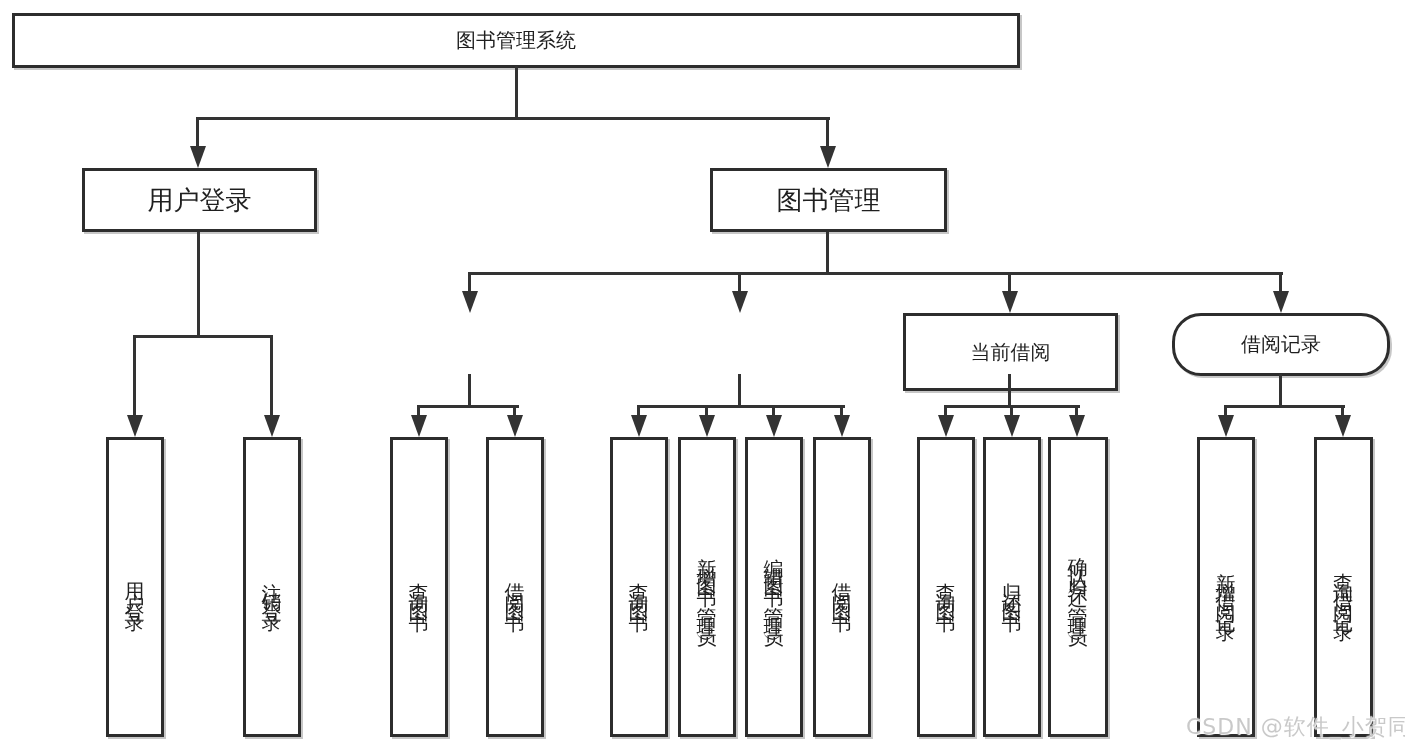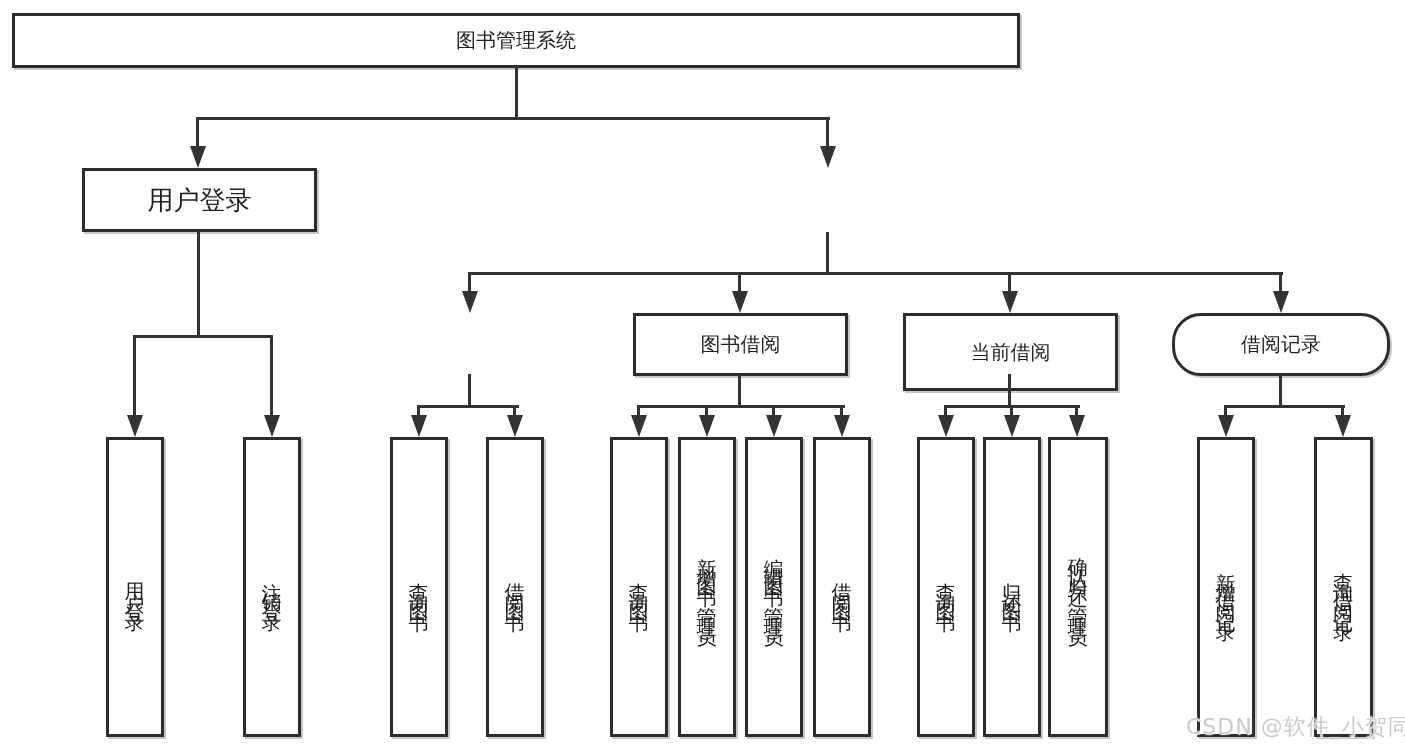--- a/index.html
+++ b/index.html
@@ -38,24 +38,24 @@
 
 <div class="stage">
 
   <div class="box root-box" style="left:12px;top:13px;width:1008px;height:55px;">
     <span>图书管理系统</span>
   </div>
 
   <div class="box l2-box" style="left:82px;top:168px;width:235px;height:64px;">
     <span>用户登录</span>
   </div>
+  <div class="box l2-box" style="left:710px;top:168px;width:237px;height:64px;">
+    <span>图书管理</span>
+  </div>
 
-  <div class="box l3-box" style="left:633px;top:313px;width:215px;height:63px;">
-    <span>图书借阅</span>
-  </div>
   <div class="box l3-box" style="left:903px;top:313px;width:215px;height:78px;">
     <span>当前借阅</span>
   </div>
   <div class="box l3-box" style="left:1172px;top:313px;width:218px;height:63px;border-radius:29px;">
     <span>借阅记录</span>
   </div>
 
   <div class="box leaf-box" style="left:106px;top:437px;width:58px;height:300px;">
     <span class="vtext">用户登录</span>
   </div>

